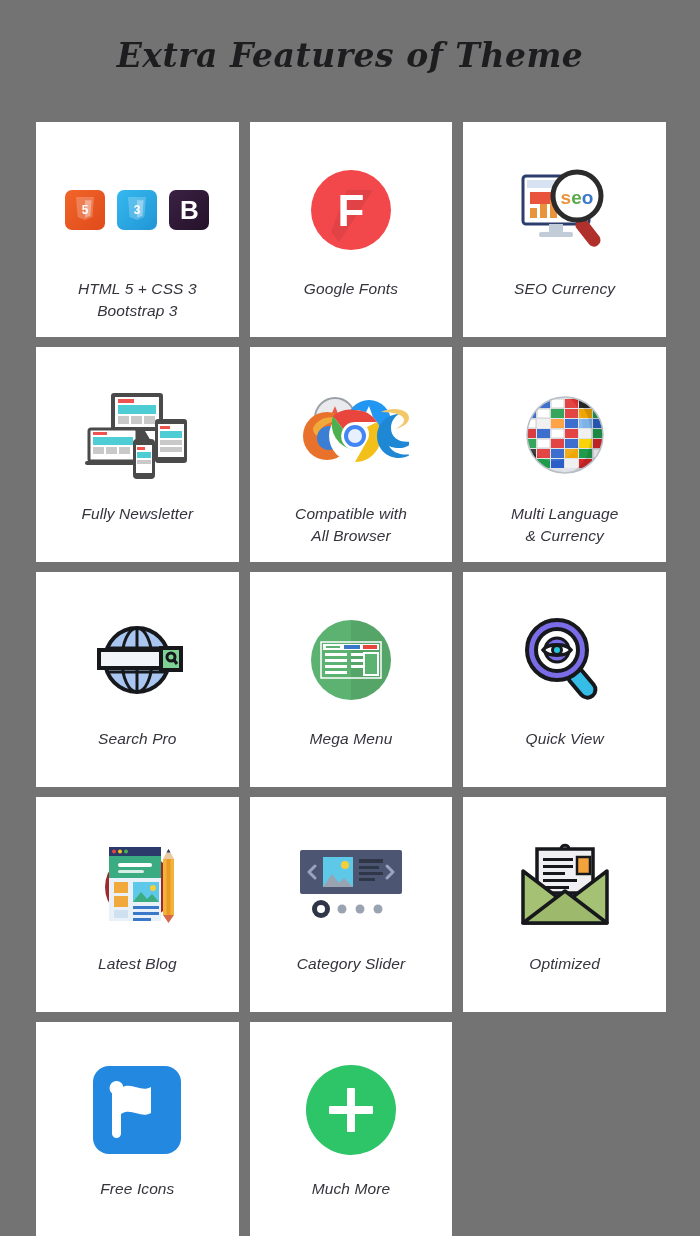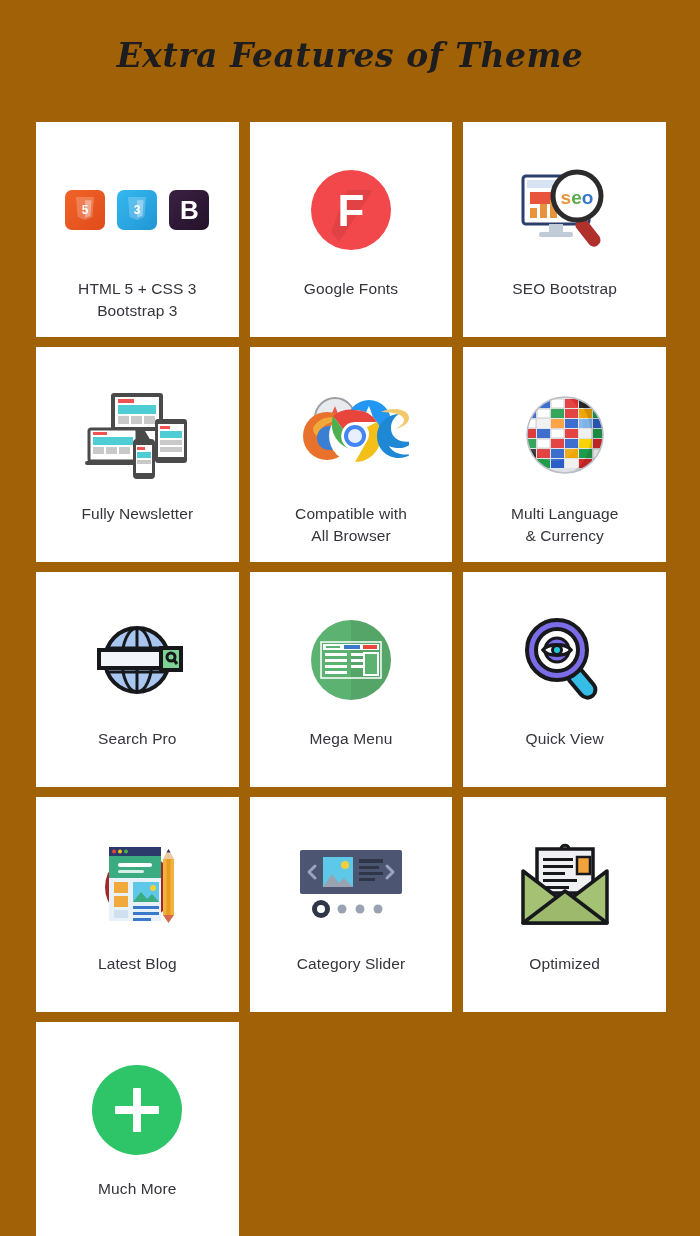--- a/index.html
+++ b/index.html
@@ -2,21 +2,21 @@
 <html><head>
 <meta charset="utf-8">
 <style>
   * { box-sizing: border-box; margin: 0; padding: 0; }
   html, body {
     width: 700px; height: 1236px;
     background: #f4f4f4;
     font-family: "Liberation Sans", sans-serif;
     overflow: hidden;
   }
-  .page { position: relative; width: 700px; height: 1236px; background: #a16207; }
+  .page { position: relative; width: 700px; height: 1236px; background: #737373; }
 
   .page-title {
     text-align: center;
     font-family: "DejaVu Serif", serif;
     font-style: italic;
     font-weight: 700;
     font-size: 33px;
     color: #1d1d1f;
     letter-spacing: 0.5px;
     padding-top: 36px;
@@ -49,20 +49,21 @@
     justify-content: center;
   }
   .card-label {
     margin-top: 6px;
     font-size: 15.5px;
     color: #34343c;
     text-align: center;
     line-height: 1.45;
     letter-spacing: 0.1px;
     white-space: pre-line;
+    font-style: italic;
   }
   svg { display: block; }
 
   
   .badges { display: flex; gap: 12px; align-items: center; }
   .badge {
     width: 40px; height: 40px; border-radius: 7px;
     display: flex; align-items: center; justify-content: center;
     position: relative; overflow: hidden;
   }
@@ -131,21 +132,21 @@
           <rect x="49" y="46" width="18" height="4" fill="#b9c8dd"></rect>
           <path d="M38 62h14v8h-14z" fill="#c2ccd8"></path>
           <rect x="28" y="70" width="34" height="5" rx="2" fill="#c2ccd8"></rect>
           <rect x="70" y="55" width="13" height="32" rx="6" transform="rotate(-38 76 70)" fill="#b0302c"></rect>
           <circle cx="66" cy="34" r="24" fill="#fff" stroke="#2b2b2b" stroke-width="5"></circle>
           <text x="66" y="42" font-family="Liberation Sans, sans-serif" font-size="19" font-weight="700" text-anchor="middle">
             <tspan fill="#e8953c">s</tspan><tspan fill="#5aab4d">e</tspan><tspan fill="#3a78c9">o</tspan>
           </text>
         </svg>
       </div>
-      <div class="card-label">SEO Bootstrap</div>
+      <div class="card-label">SEO Currency</div>
     </div>
 
     <div class="card">
       <div class="icon-wrap">
         <svg width="112" height="92" viewBox="0 0 112 92">
           <rect x="30" y="4" width="52" height="38" rx="3" fill="#4a4a4a"></rect>
           <rect x="34" y="8" width="44" height="30" fill="#fff"></rect>
           <rect x="37" y="10" width="16" height="4" fill="#ef5350"></rect>
           <rect x="37" y="16" width="38" height="9" fill="#4ecdd4"></rect>
           <rect x="37" y="27" width="11" height="8" fill="#c9c9c9"></rect>
@@ -392,20 +393,31 @@
           <rect x="30" y="38" width="34" height="3" fill="#17181c"></rect>
           <rect x="30" y="45" width="26" height="3" fill="#17181c"></rect>
           <rect x="64" y="16" width="13" height="17" fill="#f2a33c" stroke="#17181c" stroke-width="2.5"></rect>
           <path d="M10 30l42 32 42-32v52H10z" fill="#a5c274" stroke="#17181c" stroke-width="3.5" stroke-linejoin="round"></path>
           <path d="M10 82l42-32 42 32z" fill="#9dba6c" stroke="#17181c" stroke-width="3.5" stroke-linejoin="round"></path>
         </svg>
       </div>
       <div class="card-label">Optimized</div>
     </div>
 
+    <div class="card">
+      <div class="icon-wrap">
+        <svg width="92" height="92" viewBox="0 0 92 92">
+          <rect x="2" y="2" width="88" height="88" rx="16" fill="#2388e0"></rect>
+          <rect x="21" y="20" width="9" height="54" rx="4.5" fill="#fff"></rect>
+          <circle cx="25.5" cy="24" r="7" fill="#fff"></circle>
+          <path d="M30 24c10-7 20 5 30-1v26c-10 6-20-6-30 1z" fill="#fff"></path>
+        </svg>
+      </div>
+      <div class="card-label">Free Icons</div>
+    </div>
 
     <div class="card">
       <div class="icon-wrap">
         <svg width="96" height="96" viewBox="0 0 96 96">
           <circle cx="48" cy="48" r="45" fill="#2ec468"></circle>
           <rect x="44" y="26" width="8" height="44" rx="1" fill="#fff"></rect>
           <rect x="26" y="44" width="44" height="8" rx="1" fill="#fff"></rect>
         </svg>
       </div>
       <div class="card-label">Much More</div>

